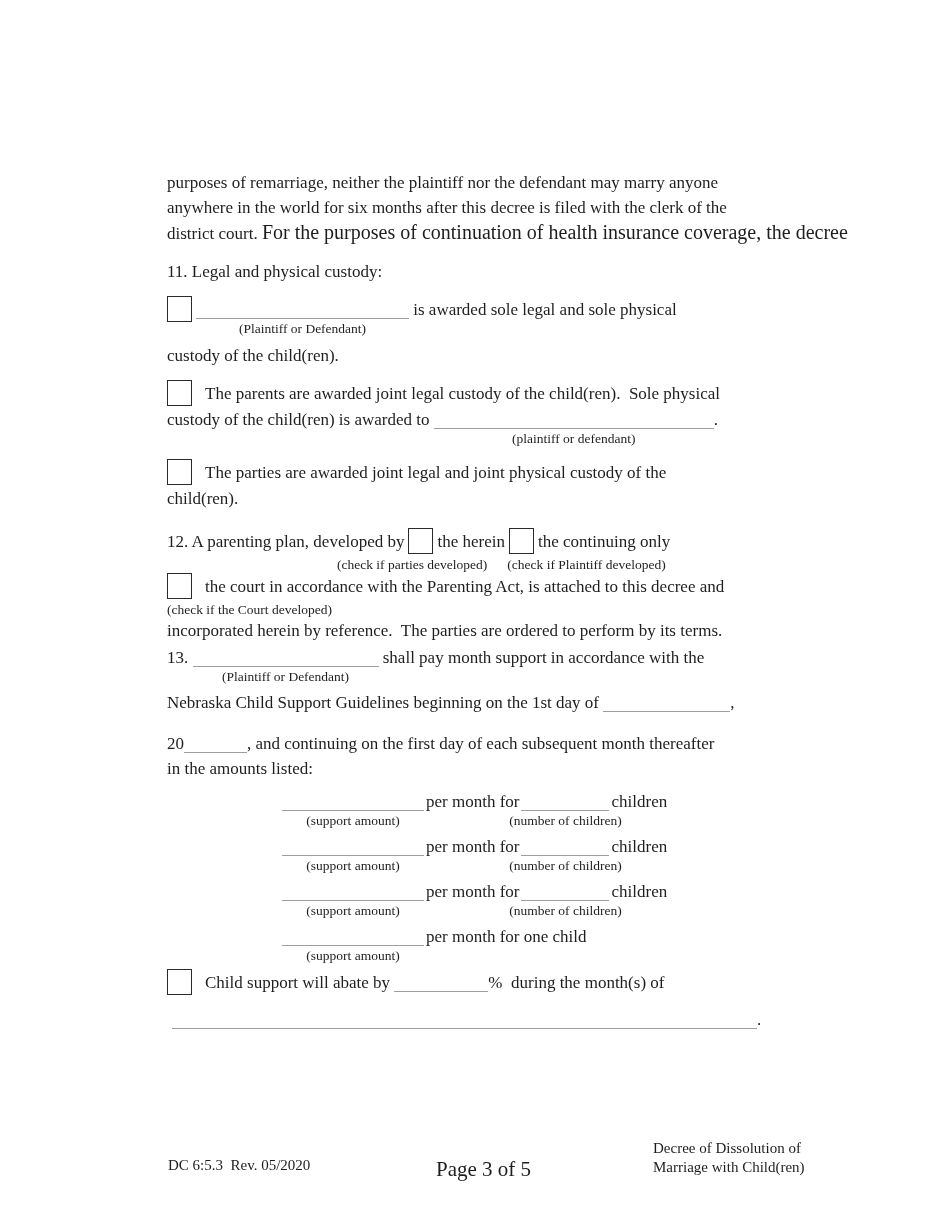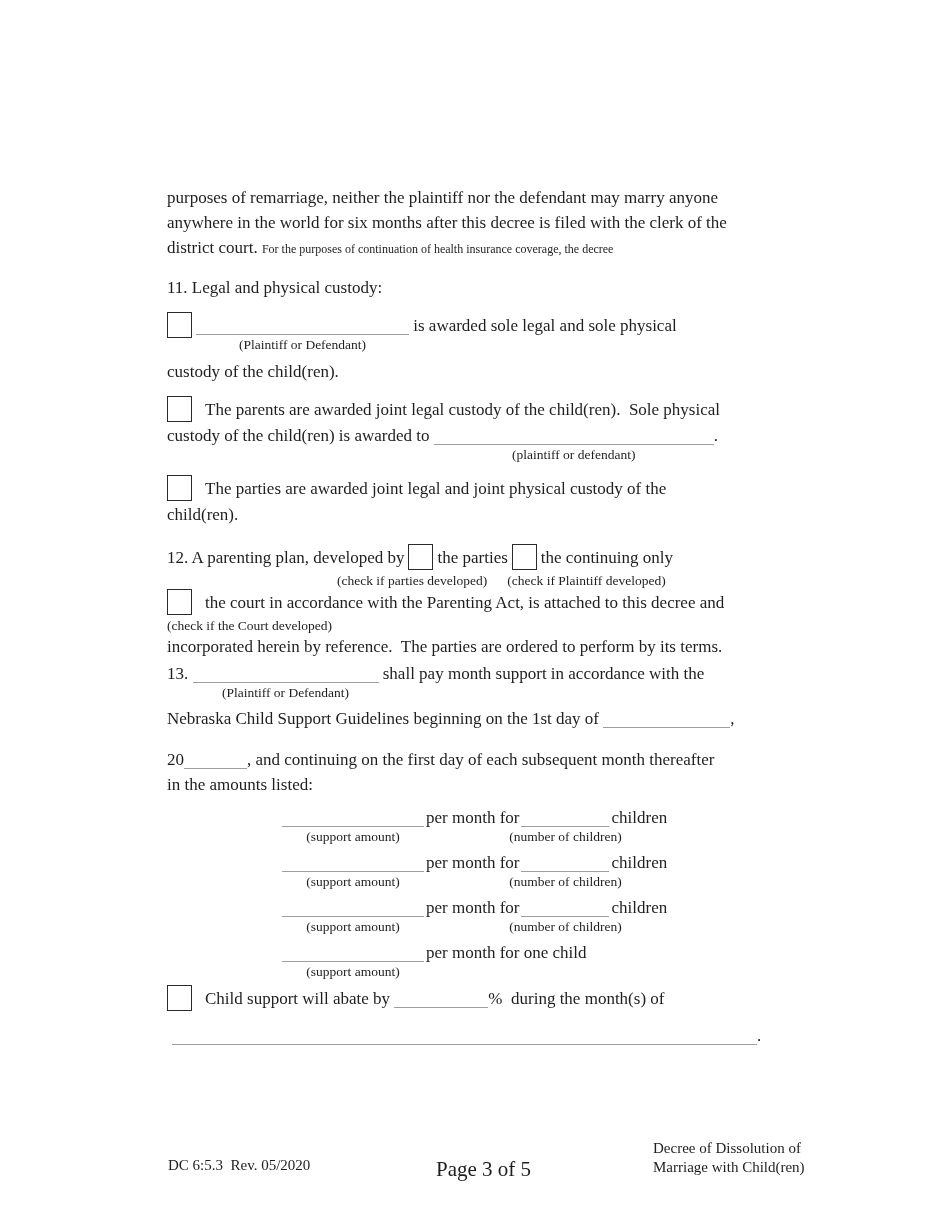--- a/index.html
+++ b/index.html
@@ -4,26 +4,26 @@
 <style>
   * { margin:0; padding:0; box-sizing:border-box; }
   html,body { background:#ffffff; }
   body {
     width:950px; height:1230px; position:relative;
     font-family:"Liberation Serif", serif;
     color:#1e1e1e;
   }
   .page { position:absolute; inset:0; background:#fff; overflow:hidden; }
   .content {
-    position:absolute; left:167px; top:185px; width:628px;
+    position:absolute; left:167px; top:170px; width:628px;
     font-size:17px; line-height:25px;
   }
   .line { white-space:nowrap; }
   .t { white-space:pre; }
-  .small { font-size:12px; }
+  .small { font-size:20px; }
   .cap { font-size:13.5px; line-height:17px; }
   .checkbox {
     display:inline-block; width:25px; height:26px;
     border:1.5px solid #2b2b2b; background:#fff;
     vertical-align:-7px;
   }
   .cb-gap { margin-right:13px; }
   .cb-gap-sm { margin-right:4px; }
   .cb-mid { margin:0 4px; }
   .blank, .bwc {
@@ -79,21 +79,21 @@
     <div style="margin-top:26px; line-height:26px">
       <div class="line">
         <span class="checkbox cb-gap"></span><span class="t">The parties are awarded joint legal and joint physical custody of the</span>
       </div>
       <div class="line">
         <span class="t">child(ren).</span>
       </div>
     </div>
 
     <div class="line" style="margin-top:16px; line-height:28px">
-      <span class="t">12. A parenting plan, developed by</span><span class="checkbox cb-mid"></span><span class="t">the parties</span><span class="checkbox cb-mid"></span><span class="t">the continuing only</span>
+      <span class="t">12. A parenting plan, developed by</span><span class="checkbox cb-mid"></span><span class="t">the herein</span><span class="checkbox cb-mid"></span><span class="t">the continuing only</span>
     </div>
     <div class="cap-row">
       <span class="cap" style="margin-left:170px">(check if parties developed)</span><span class="cap" style="margin-left:20px">(check if Plaintiff developed)</span>
     </div>
 
     <div class="line" style="line-height:28px">
       <span class="checkbox cb-gap"></span><span class="t">the court in accordance with the Parenting Act, is attached to this decree and</span>
     </div>
     <div class="cap-row">
       <span class="cap">(check if the Court developed)</span>

